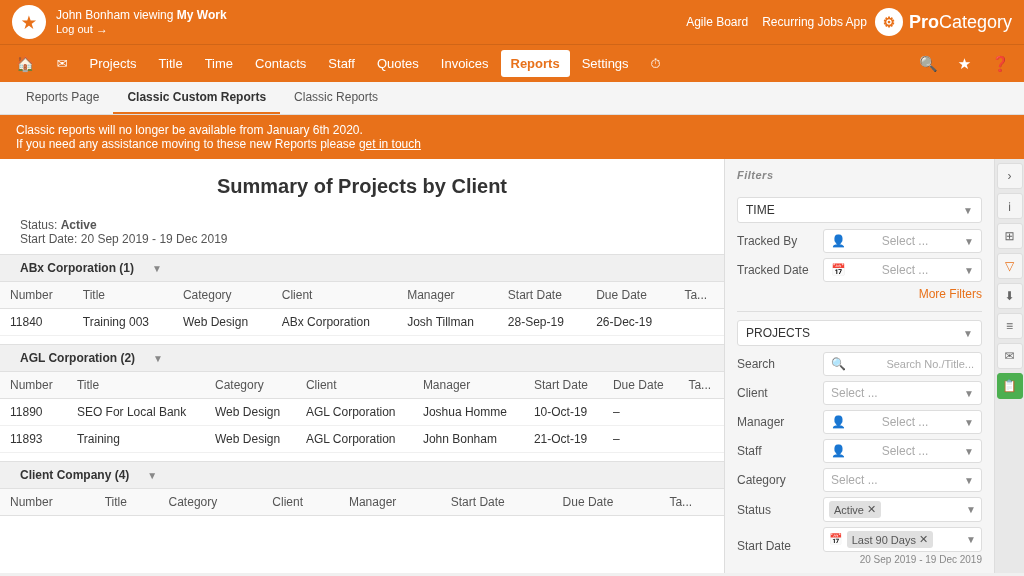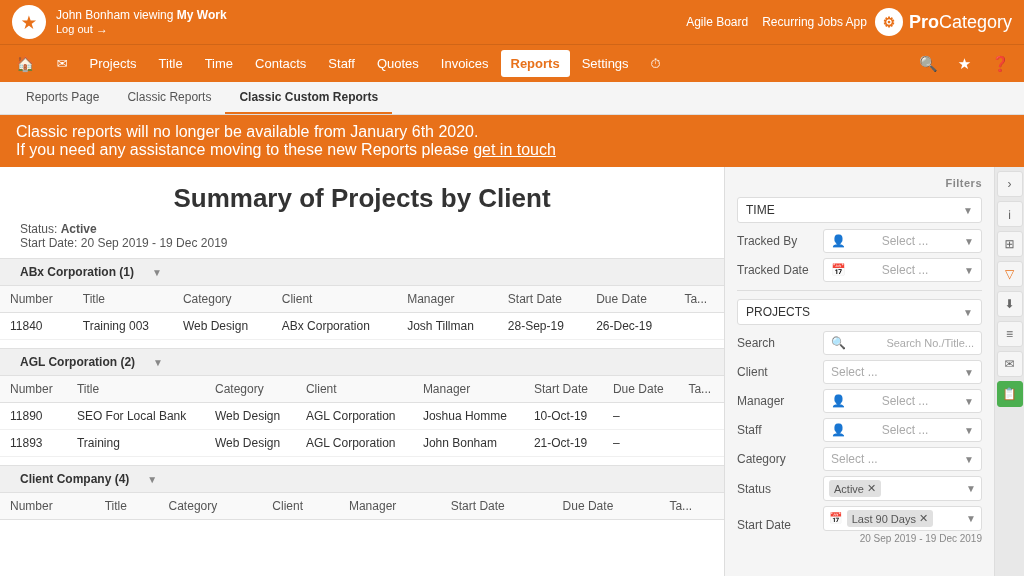--- a/index.html
+++ b/index.html
@@ -91,21 +91,21 @@
       cursor: pointer;
       color: #555;
       border-bottom: 2px solid transparent;
     }
     .sub-tab.active { color: #333; font-weight: bold; border-bottom: 2px solid #e8711a; }
 
     
     .alert-banner {
       background: #e8711a;
       padding: 8px 16px;
-      font-size: 16px;
+      font-size: 12px;
       color: #fff;
     }
     .alert-banner a { color: #fff; text-decoration: underline; text-align: center; }
 
     
     .main-layout {
       display: flex;
       height: calc(576px - 44px - 38px - 30px - 50px);
     }
 
@@ -116,23 +116,24 @@
       background: #fff;
       padding: 0 0 10px 0;
     }
 
     
     .report-header {
       padding: 16px 20px 8px 20px;
       text-align: center;
     }
     .report-title {
-      font-size: 26px;
+      font-size: 20px;
       font-weight: bold;
       color: #333;
+      margin-bottom: 12px;
     }
     .report-meta {
       display: flex;
       justify-content: space-between;
       font-size: 12px;
       color: #555;
       margin: 0 20px;
     }
 
     
@@ -178,24 +179,25 @@
       background: #f5f5f5;
       border-left: 1px solid #ddd;
       overflow-y: auto;
       padding: 10px 12px;
     }
     .filter-section-title {
       font-size: 11px;
       font-weight: bold;
       color: #888;
       letter-spacing: 0.5px;
-      margin-bottom: 8px;
-      display: flex;
-      justify-content: flex-end;
-      align-items: center;
+      margin-bottom: 16px;
+      display: flex;
+      justify-content: flex-start;
+      align-items: center;
+      font-style: italic;
     }
     .filter-dropdown {
       background: #fff;
       border: 1px solid #ddd;
       border-radius: 3px;
       padding: 5px 8px;
       font-size: 12px;
       color: #333;
       width: 100%;
       display: flex;
@@ -342,22 +344,22 @@
   <div class="nav-item">⏱</div>
   <div class="nav-right">
     <div class="nav-icon">🔍</div>
     <div class="nav-icon">★</div>
     <div class="nav-icon">❓</div>
   </div>
 </div>
 
 <div class="sub-tabs">
   <div class="sub-tab">Reports Page</div>
+  <div class="sub-tab active">Classic Custom Reports</div>
   <div class="sub-tab">Classic Reports</div>
-  <div class="sub-tab active">Classic Custom Reports</div>
 </div>
 
 <div class="alert-banner">
   <div>Classic reports will no longer be available from January 6th 2020.</div>
   <div>
     <span>If you need any assistance moving to these new Reports please</span>
     <a>get in touch</a>
   </div>
 </div>
 
@@ -491,20 +493,21 @@
 
     <div class="filter-row">
       <span class="filter-label">Tracked Date</span>
       <div class="filter-input">
         <span style="color:#bbb;">📅</span>
         <span style="color:#aaa;">Select ...</span>
         <span class="chevron">▼</span>
       </div>
     </div>
 
+    <div class="more-filters">More Filters</div>
 
     <div class="divider"></div>
 
     <div class="filter-dropdown">
       <span>PROJECTS</span>
       <span class="chevron">▼</span>
     </div>
 
     <div class="filter-row">
       <span class="filter-label">Search</span>

